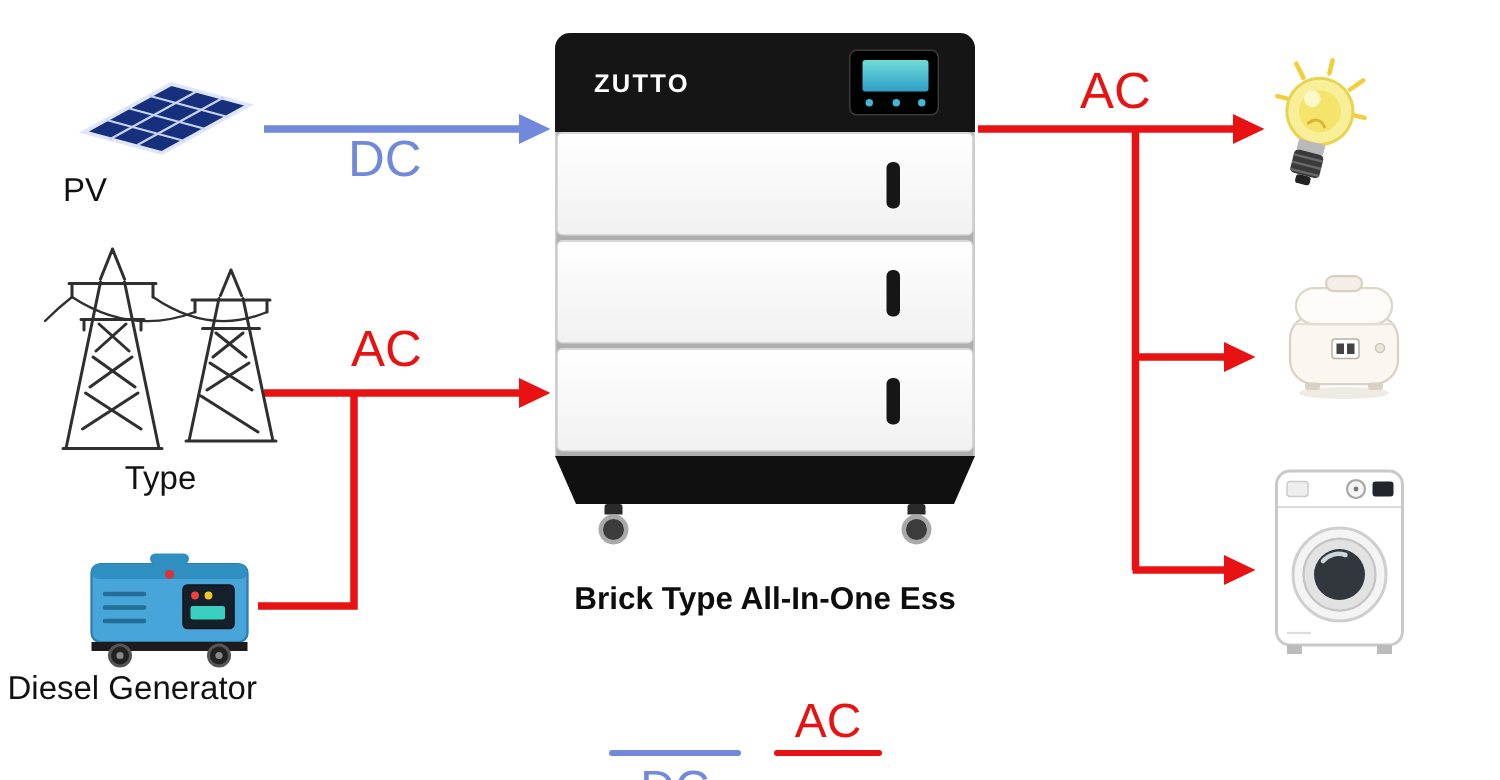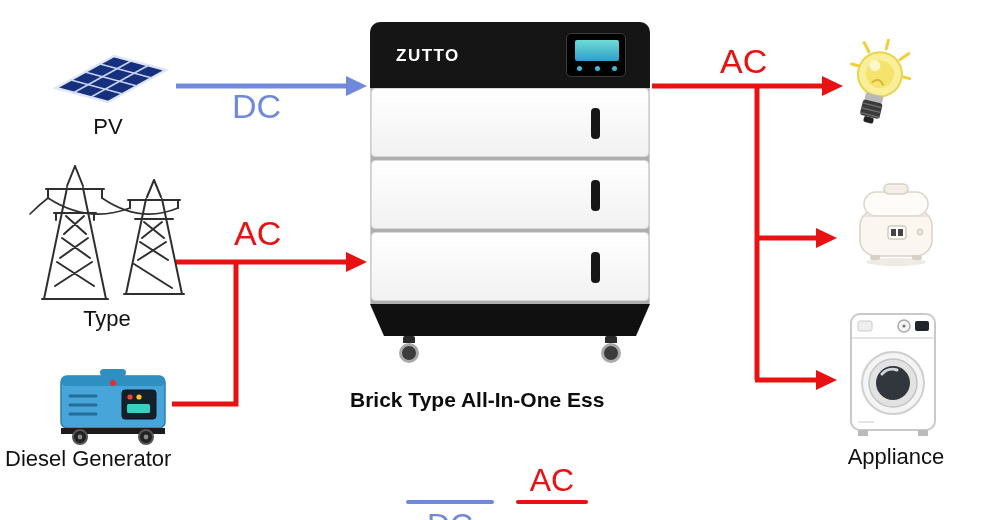--- a/index.html
+++ b/index.html
@@ -40,21 +40,21 @@
             display:flex;flex-direction:column;gap:3px;padding-bottom:3px;}
   .drawer{position:relative;height:69px;background:linear-gradient(#ffffff,#f1f1f1);
           border:1px solid #d8d8d8;border-radius:4px;}
   .drawer-handle{position:absolute;right:48px;top:19px;width:9px;height:31px;background:#161616;border-radius:4px;}
   .ess-base{height:32px;background:#101010;clip-path:polygon(0 0,100% 0,95% 100%,5% 100%);}
   .ess-casters{position:relative;height:32px;}
   .caster{position:absolute;width:26px;}
   .caster .stem{width:12px;height:7px;background:#2a2a2a;margin:0 auto;border-radius:2px 2px 0 0;}
   .caster .wheel{width:20px;height:20px;border-radius:50%;background:#3c3c3c;border:3px solid #a9a9a9;margin:0 auto;}
 
-  .unit-caption{font-size:21px;font-weight:bold;color:#0d0d0d;text-align:left;}
+  .unit-caption{font-size:21px;font-weight:bold;color:#0d0d0d;text-align:center;}
 </style>
 </head>
 <body>
 
 <div class="canvas">
 
   <svg class="wires abs" style="left:0;top:0" width="1000" height="520" viewBox="0 0 1000 520">
     <g>
       <line class="line-dc" x1="176" y1="86" x2="346" y2="86"></line>
       <polygon class="head-dc" points="346,76 346,96 367,86"></polygon>
@@ -80,21 +80,21 @@
   <svg class="abs" style="left:42px;top:46px" width="132" height="64" viewBox="0 0 132 64">
     <polygon points="14,42 72,10 124,24 66,56" fill="#16307e" stroke="#dfe6fa" stroke-width="2.5"></polygon>
     <g stroke="#c8d4f4" stroke-width="1.5">
       <line x1="31" y1="47" x2="89" y2="15"></line>
       <line x1="49" y1="51" x2="107" y2="19"></line>
       <line x1="29" y1="34" x2="81" y2="48"></line>
       <line x1="43" y1="26" x2="95" y2="40"></line>
       <line x1="58" y1="18" x2="110" y2="32"></line>
     </g>
   </svg>
-  <div class="node-label abs" style="left:42px;top:114px;width:132px;text-align:center">PV</div>
+  <div class="node-label abs" style="left:42px;top:114px;width:132px;text-align:left">PV</div>
 
   <div class="flow-label dc-text abs" style="left:232px;top:44px">DC</div>
 
   <svg class="abs" style="left:22px;top:156px" width="170" height="150" viewBox="0 0 170 150">
     <g stroke="#2f2f2f" stroke-width="2" fill="none" stroke-linecap="round">
       <path d="M53,10 L45,30 M53,10 L61,30
                M24,33 L82,33 M26,33 L26,42 M80,33 L80,42
                M32,57 L74,57 M34,57 L34,64 M72,57 L72,64
                M45,32 L22,143 M61,32 L84,143
                M44,60 L64,78 M62,60 L42,78
@@ -223,20 +223,19 @@
     <circle cx="58" cy="24" r="1.6" fill="#777"></circle>
     <rect x="69" y="19" width="14" height="10" rx="2" fill="#20262c"></rect>
     <circle cx="47" cy="81" r="31" fill="#f4f4f4" stroke="#cfcfcf" stroke-width="2"></circle>
     <circle cx="47" cy="81" r="24" fill="#e2e2e2" stroke="#c4c4c4" stroke-width="1.5"></circle>
     <circle cx="47" cy="81" r="17" fill="#31373d"></circle>
     <path d="M36,72 a14,14 0 0 1 15,-4" stroke="#cfd6dc" stroke-width="3" fill="none" stroke-linecap="round"></path>
     <line x1="12" y1="120" x2="28" y2="120" stroke="#ddd" stroke-width="1.5"></line>
     <rect x="12" y="128" width="10" height="6" fill="#bbb"></rect>
     <rect x="72" y="128" width="10" height="6" fill="#bbb"></rect>
   </svg>
-  <div class="node-label abs" style="left:830px;top:444px;width:132px;text-align:center">Appliance</div>
 
   <div class="legend-text dc-text abs" style="left:406px;top:464px;width:88px">DC</div>
   <div class="legend-bar bar-dc abs" style="left:406px;top:500px;width:88px"></div>
   <div class="legend-text ac-text abs" style="left:516px;top:464px;width:72px">AC</div>
   <div class="legend-bar bar-ac abs" style="left:516px;top:500px;width:72px"></div>
 
 </div>
 
 </body></html>

